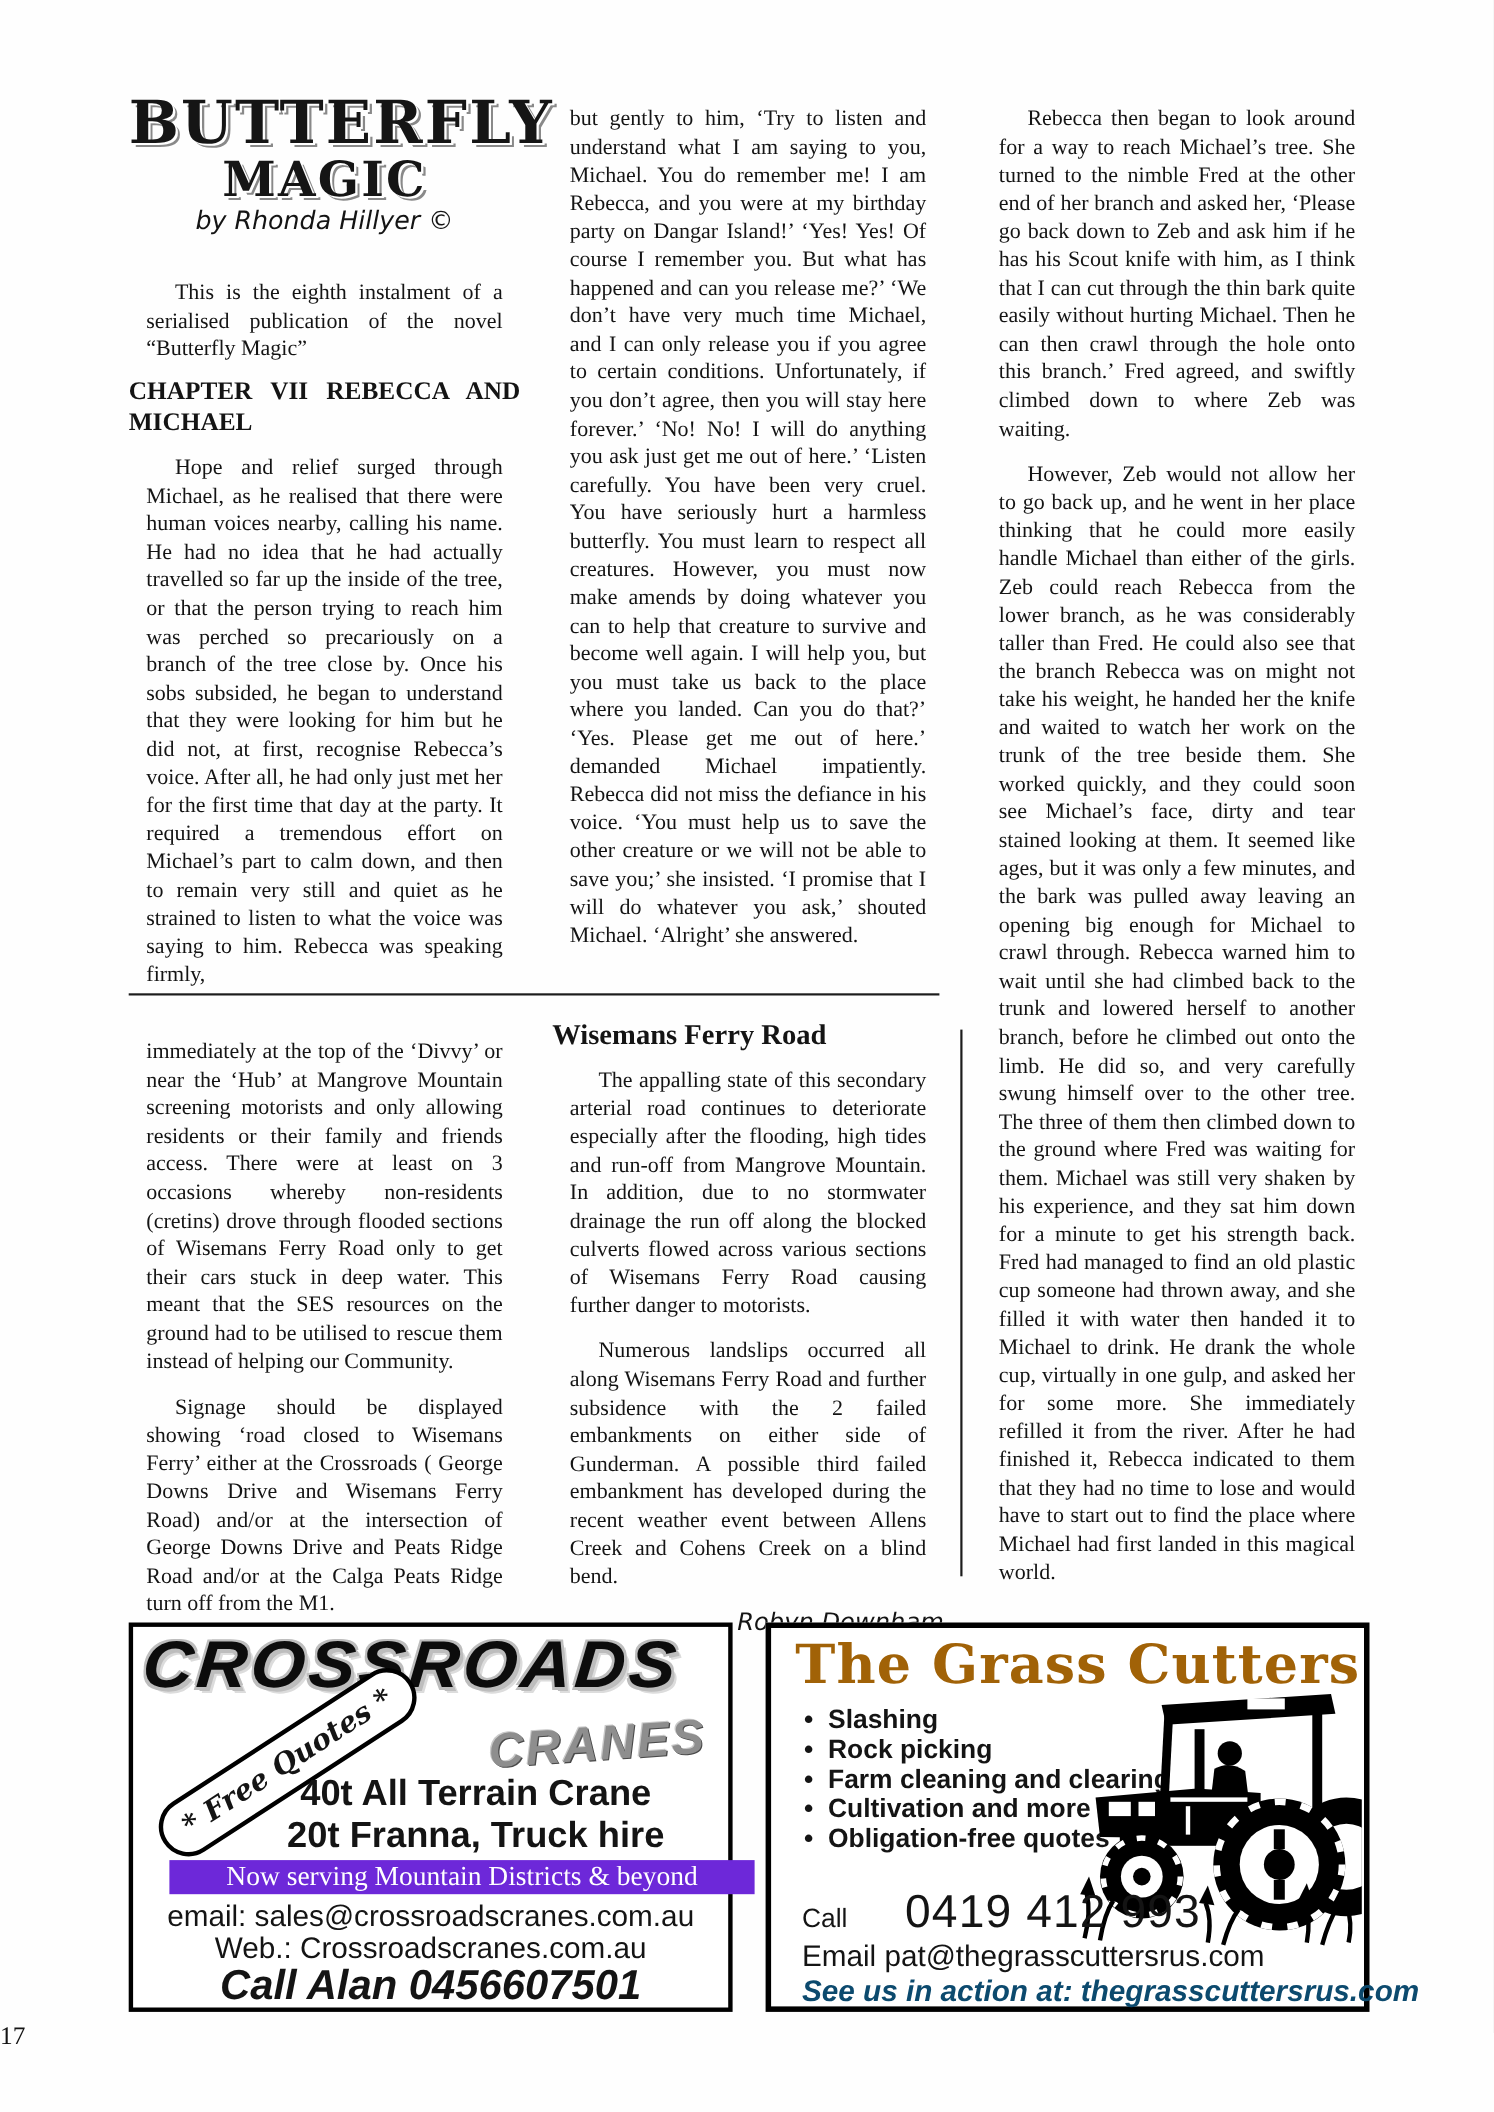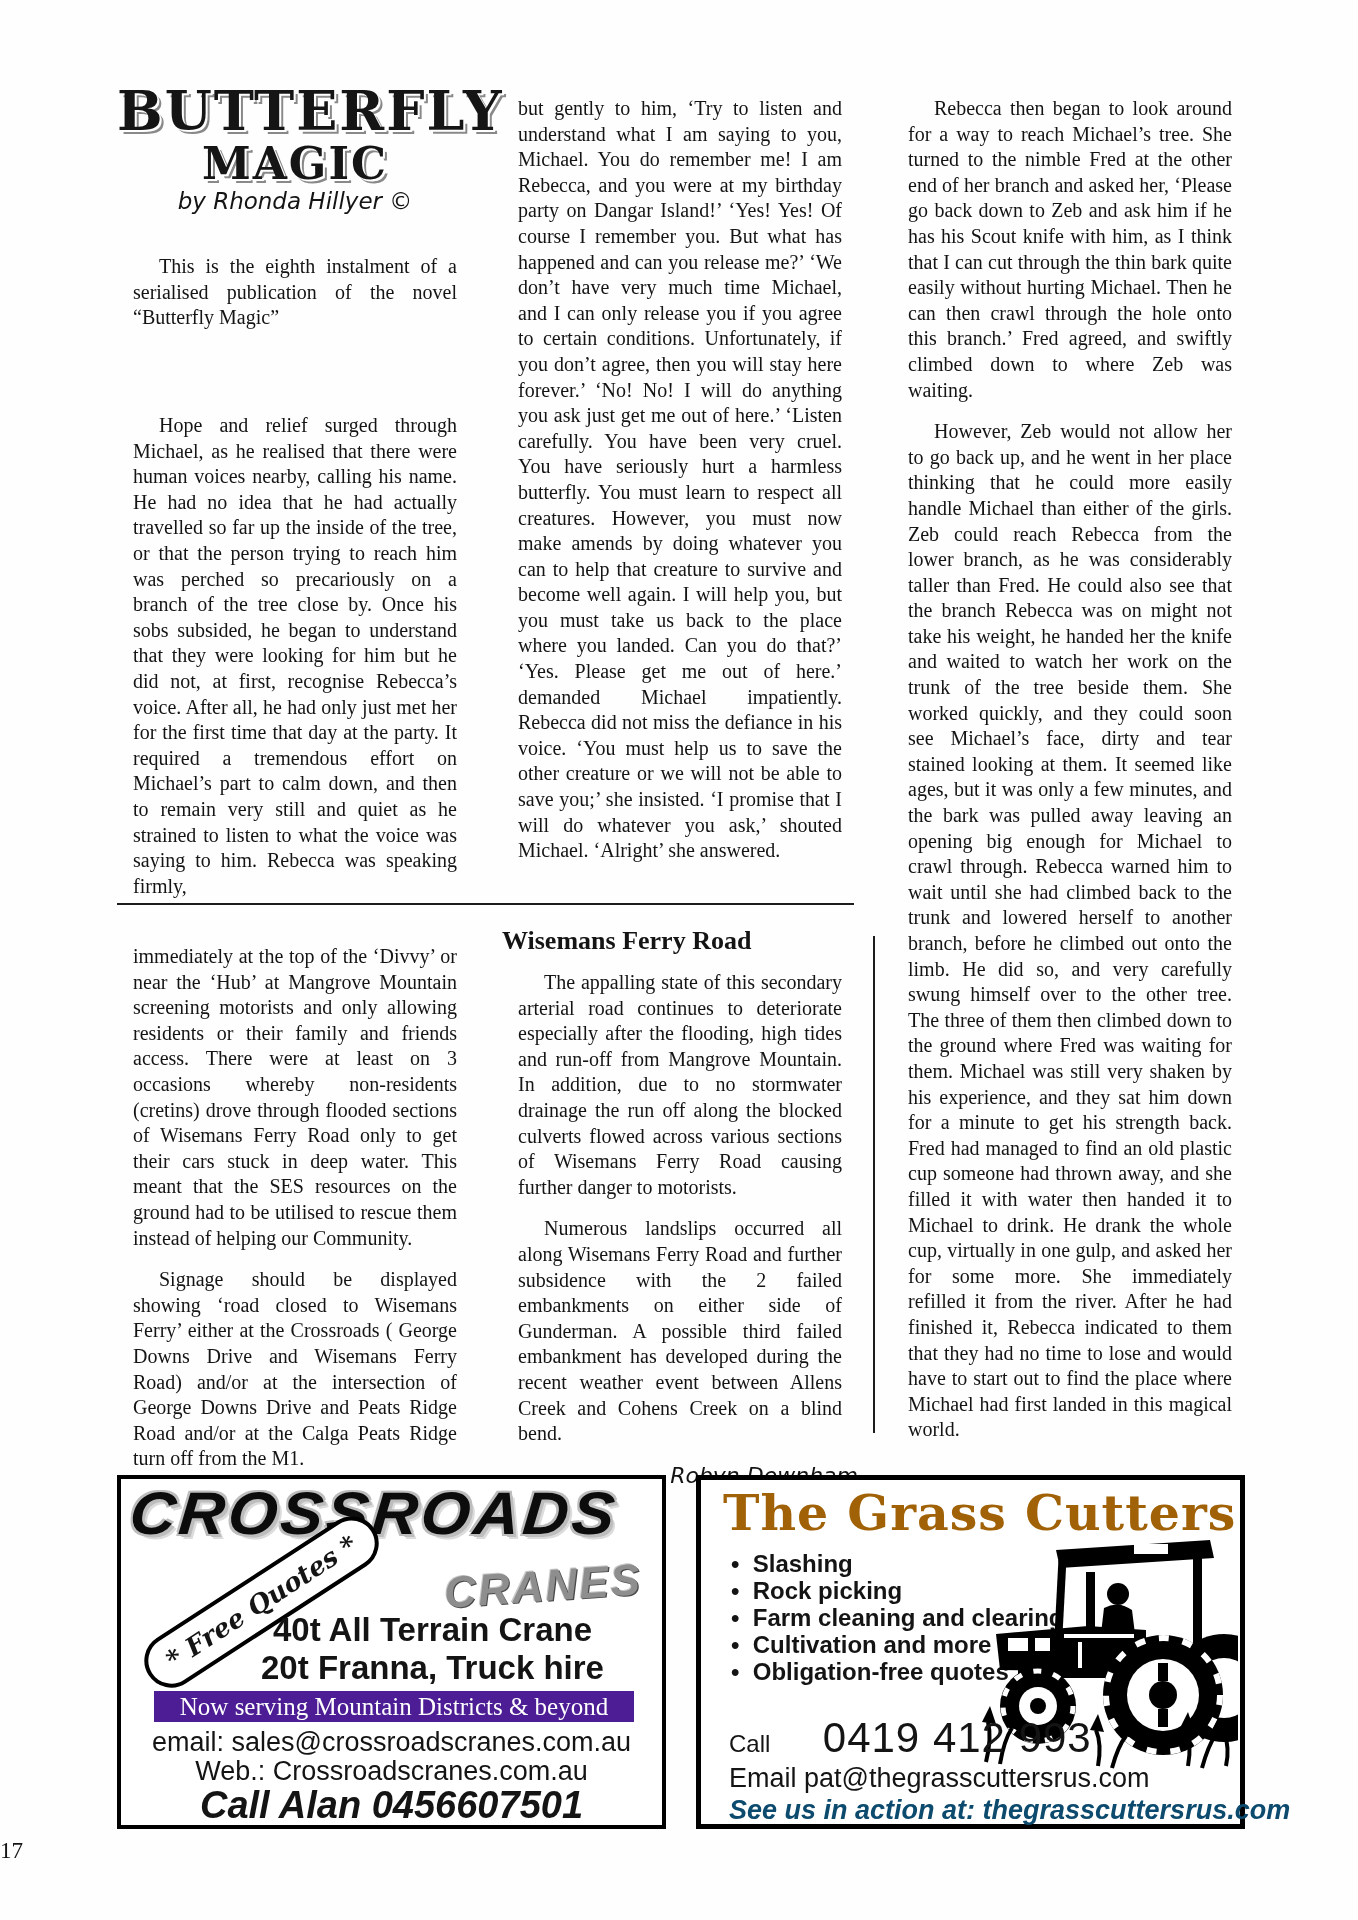--- a/index.html
+++ b/index.html
@@ -44,21 +44,21 @@
   .cr-cranes { position:absolute; right:20px; top:82px; white-space:nowrap;
     font-family:"Liberation Sans", sans-serif; font-weight:bold; font-style:italic;
     font-size:44px; letter-spacing:2px; color:#8e8e8e; transform:rotate(-4deg);
     text-shadow:1px 1px 0 #4a4a4a, -1px -1px 0 #c9c9c9; }
   .cr-badge { position:absolute; left:6px; top:96px; white-space:nowrap;
     transform:rotate(-33deg); transform-origin:center;
     border:4px solid #000; border-radius:60px; padding:8px 20px; background:#fff;
     font-family:"DejaVu Serif", serif; font-style:italic; font-weight:bold; font-size:26px; }
   .cr-lines { position:absolute; left:86px; right:4px; top:132px; text-align:center;
     font-family:"Liberation Sans", sans-serif; font-weight:bold; font-size:33px; line-height:38px; }
-  .cr-banner { position:absolute; left:33px; width:480px; top:212px; background:#4c1d95; color:#fff;
+  .cr-banner { position:absolute; left:33px; width:532px; top:212px; background:#6d28d9; color:#fff;
     font-family:"Liberation Serif", serif; font-size:25px; line-height:31px; text-align:center; }
   .cr-contact { position:absolute; left:0; right:0; text-align:center;
     font-family:"Liberation Sans", sans-serif; font-size:27px; line-height:29px; }
   .cr-call { position:absolute; left:0; right:0; top:305px; text-align:center;
     font-family:"Liberation Sans", sans-serif; font-weight:bold; font-style:italic; font-size:38px; }
 
   
   #ad-grasscutters { left:696px; top:1475px; width:549px; height:354px; border:5px solid #000; }
   .gc-title { position:absolute; left:22px; top:4px; white-space:nowrap;
     font-family:"DejaVu Serif", serif; font-weight:bold; font-size:49px; letter-spacing:1px; }
@@ -81,20 +81,21 @@
 <div class="page">
 
   <div class="abs mast-title l1" style="left:117px; top:84px;">BUTTERFLY</div>
   <div class="abs mast-title l2" style="left:117px; top:142px;">MAGIC</div>
   <div class="abs byline" style="left:117px; top:188px;">by Rhonda Hillyer ©</div>
 
   <div class="abs col" style="left:117px; top:238px;">
     <p class="indent">This is the eighth instalment of a serialised publication of the novel “Butterfly Magic”</p>
   </div>
 
+  <div class="abs chapter-heading" style="left:117px; top:342px;">CHAPTER VII REBECCA AND MICHAEL</div>
 
   <div class="abs col" style="left:117px; top:397px;">
     <p class="indent">Hope and relief surged through Michael, as he realised that there were human voices nearby, calling his name. He had no idea that he had actually travelled so far up the inside of the tree, or that the person trying to reach him was perched so precariously on a branch of the tree close by. Once his sobs subsided, he began to understand that they were looking for him but he did not, at first, recognise Rebecca’s voice. After all, he had only just met her for the first time that day at the party. It required a tremendous effort on Michael’s part to calm down, and then to remain very still and quiet as he strained to listen to what the voice was saying to him. Rebecca was speaking firmly,</p>
   </div>
 
   <div class="abs col" style="left:502px; top:80px;">
     <p>but gently to him, ‘Try to listen and understand what I am saying to you, Michael. You do remember me! I am Rebecca, and you were at my birthday party on Dangar Island!’ ‘Yes! Yes! Of course I remember you. But what has happened and can you release me?’ ‘We don’t have very much time Michael, and I can only release you if you agree to certain conditions. Unfortunately, if you don’t agree, then you will stay here forever.’ ‘No! No! I will do anything you ask just get me out of here.’ ‘Listen carefully. You have been very cruel. You have seriously hurt a harmless butterfly. You must learn to respect all creatures. However, you must now make amends by doing whatever you can to help that creature to survive and become well again. I will help you, but you must take us back to the place where you landed. Can you do that?’ ‘Yes. Please get me out of here.’ demanded Michael impatiently. Rebecca did not miss the defiance in his voice. ‘You must help us to save the other creature or we will not be able to save you;’ she insisted. ‘I promise that I will do whatever you ask,’ shouted Michael. ‘Alright’ she answered.</p>
   </div>
 
   <div class="abs col" style="left:892px; top:80px;">

